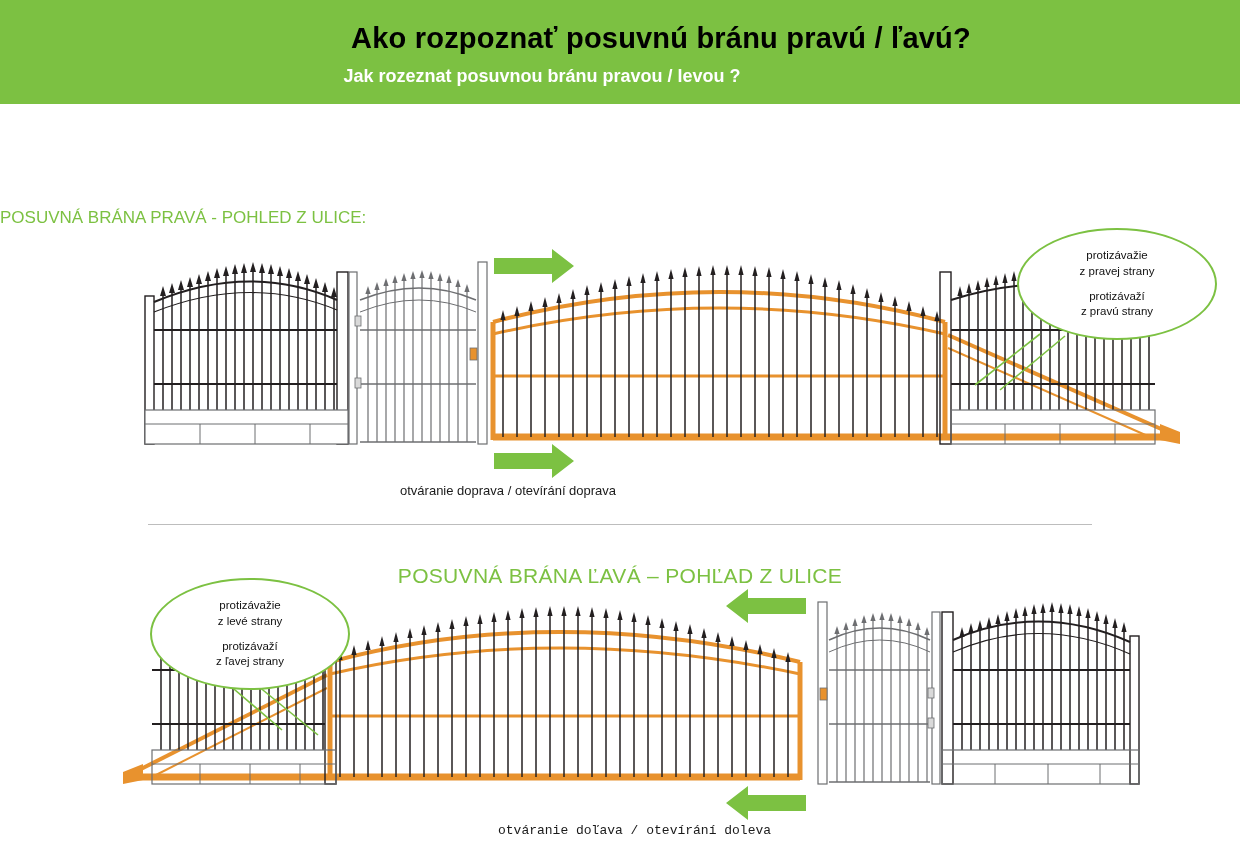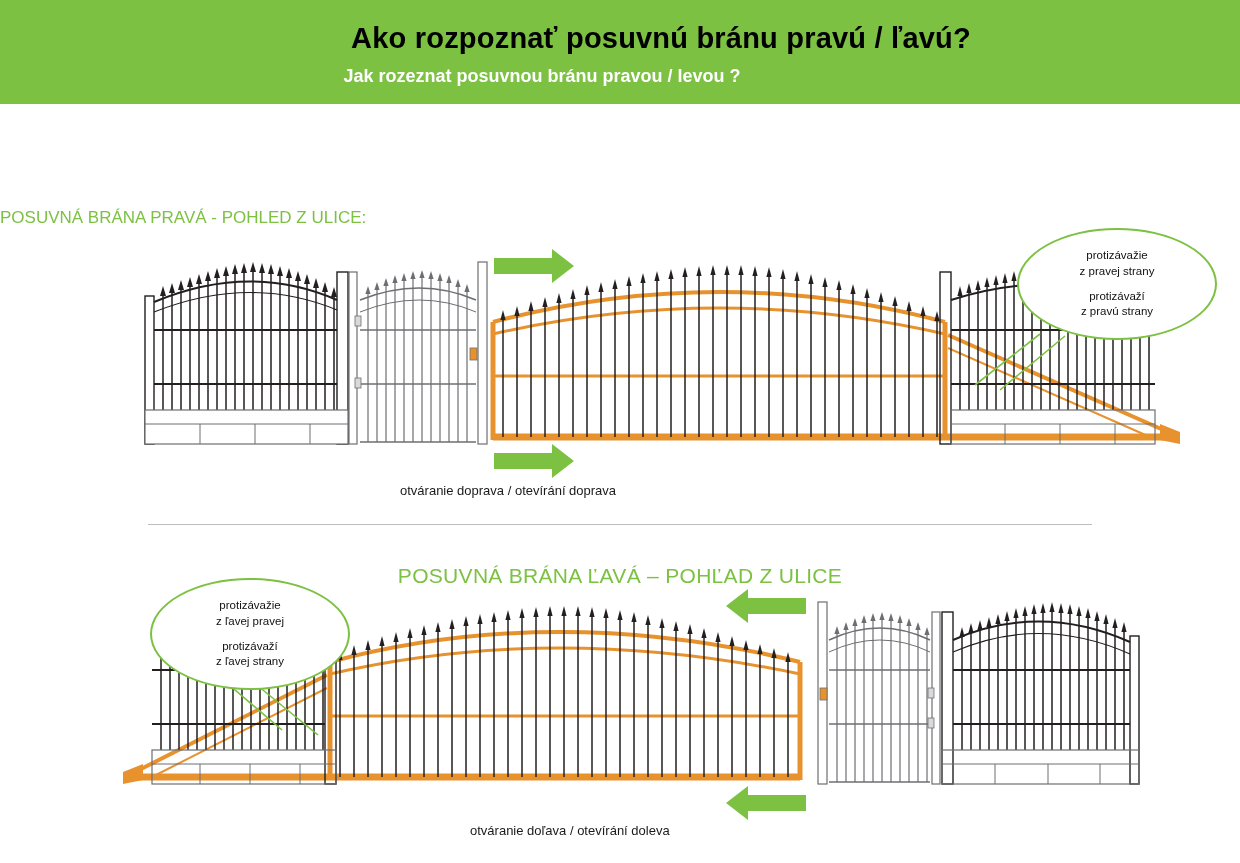--- a/index.html
+++ b/index.html
@@ -74,33 +74,33 @@
     <div class="header-sub">Jak rozeznat posuvnou bránu pravou / levou ?</div>
   </div>
 
   <div class="sec-sub" style="top:208px;">POSUVNÁ BRÁNA PRAVÁ - POHLED Z ULICE:</div>
 
   <div class="sec-title" style="top:520px;margin-top:44px;">POSUVNÁ BRÁNA ĽAVÁ – POHĽAD Z ULICE</div>
 
   <div class="divider"></div>
 
   <div class="caption" style="left:400px;top:483px;width:440px;">otváranie doprava / otevírání doprava</div>
-  <div class="caption" style="left:470px;top:823px;width:440px;">otváranie doľava / otevírání doleva</div>
+  <div class="caption" style="left:498px;top:823px;width:440px;font-family:Liberation Mono, monospace;">otváranie doľava / otevírání doleva</div>
 
   <div class="callout" style="left:1017px;top:228px;width:196px;height:108px;">
     <div>protizávažie</div>
     <div>z pravej strany</div>
     <div class="gap"></div>
     <div>protizávaží</div>
     <div>z pravú strany</div>
   </div>
 
   <div class="callout" style="left:150px;top:578px;width:196px;height:108px;">
     <div>protizávažie</div>
-    <div>z ľavej pravej</div>
+    <div>z levé strany</div>
     <div class="gap"></div>
     <div>protizávaží</div>
     <div>z ľavej strany</div>
   </div>
 
   <svg class="art" viewBox="0 0 1240 863" xmlns="http://www.w3.org/2000/svg">
     <defs>
 
       <g id="spear">
         <path d="M0,0 L2.4,4 L2.4,9 L-2.4,9 L-2.4,4 Z" fill="#231f20"></path>

